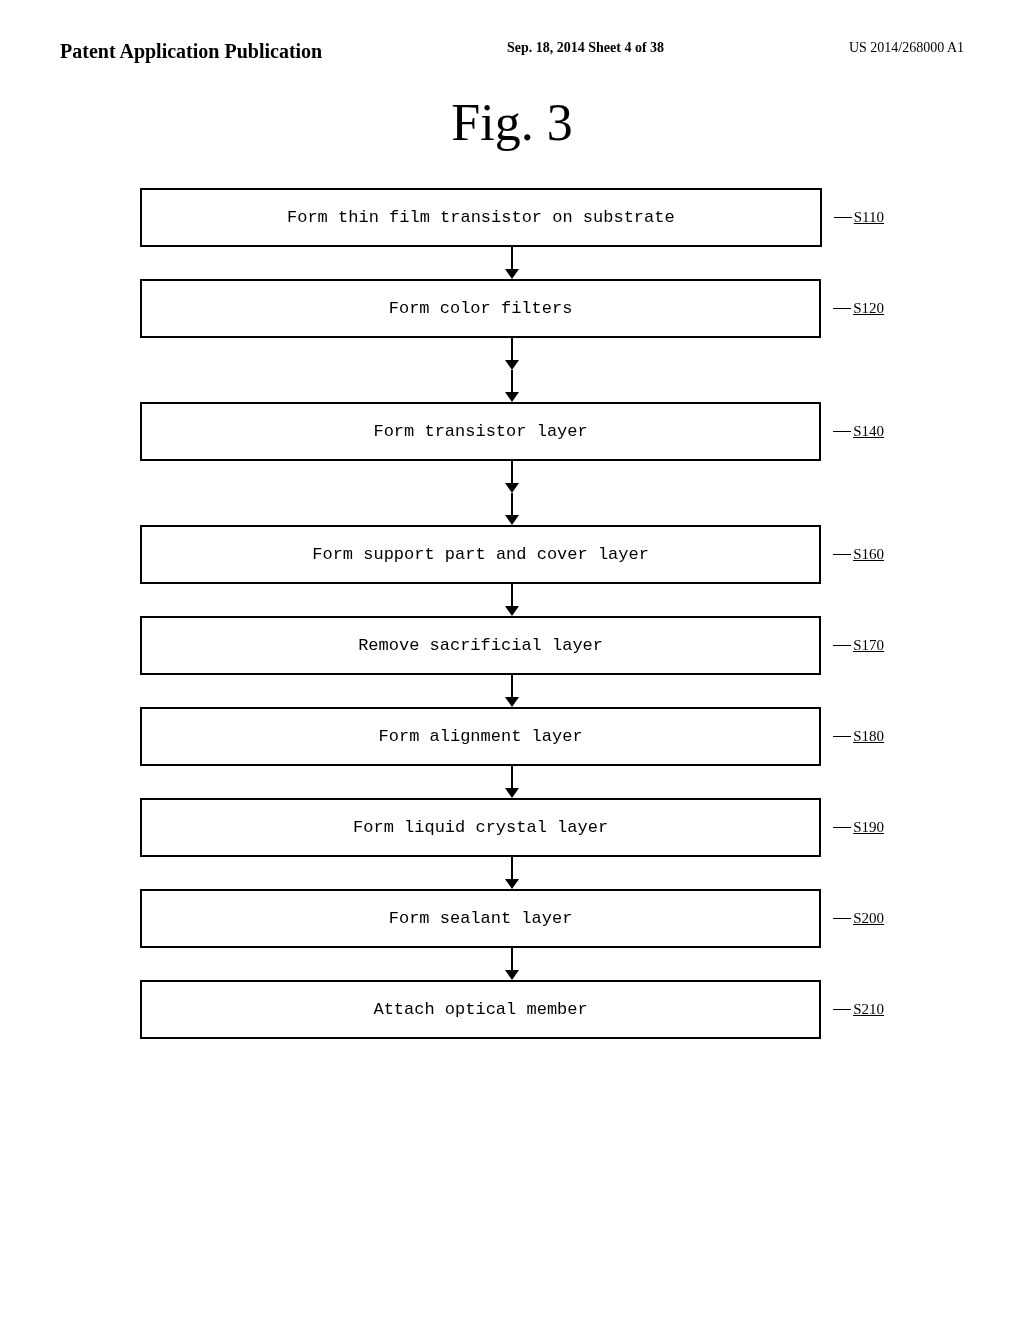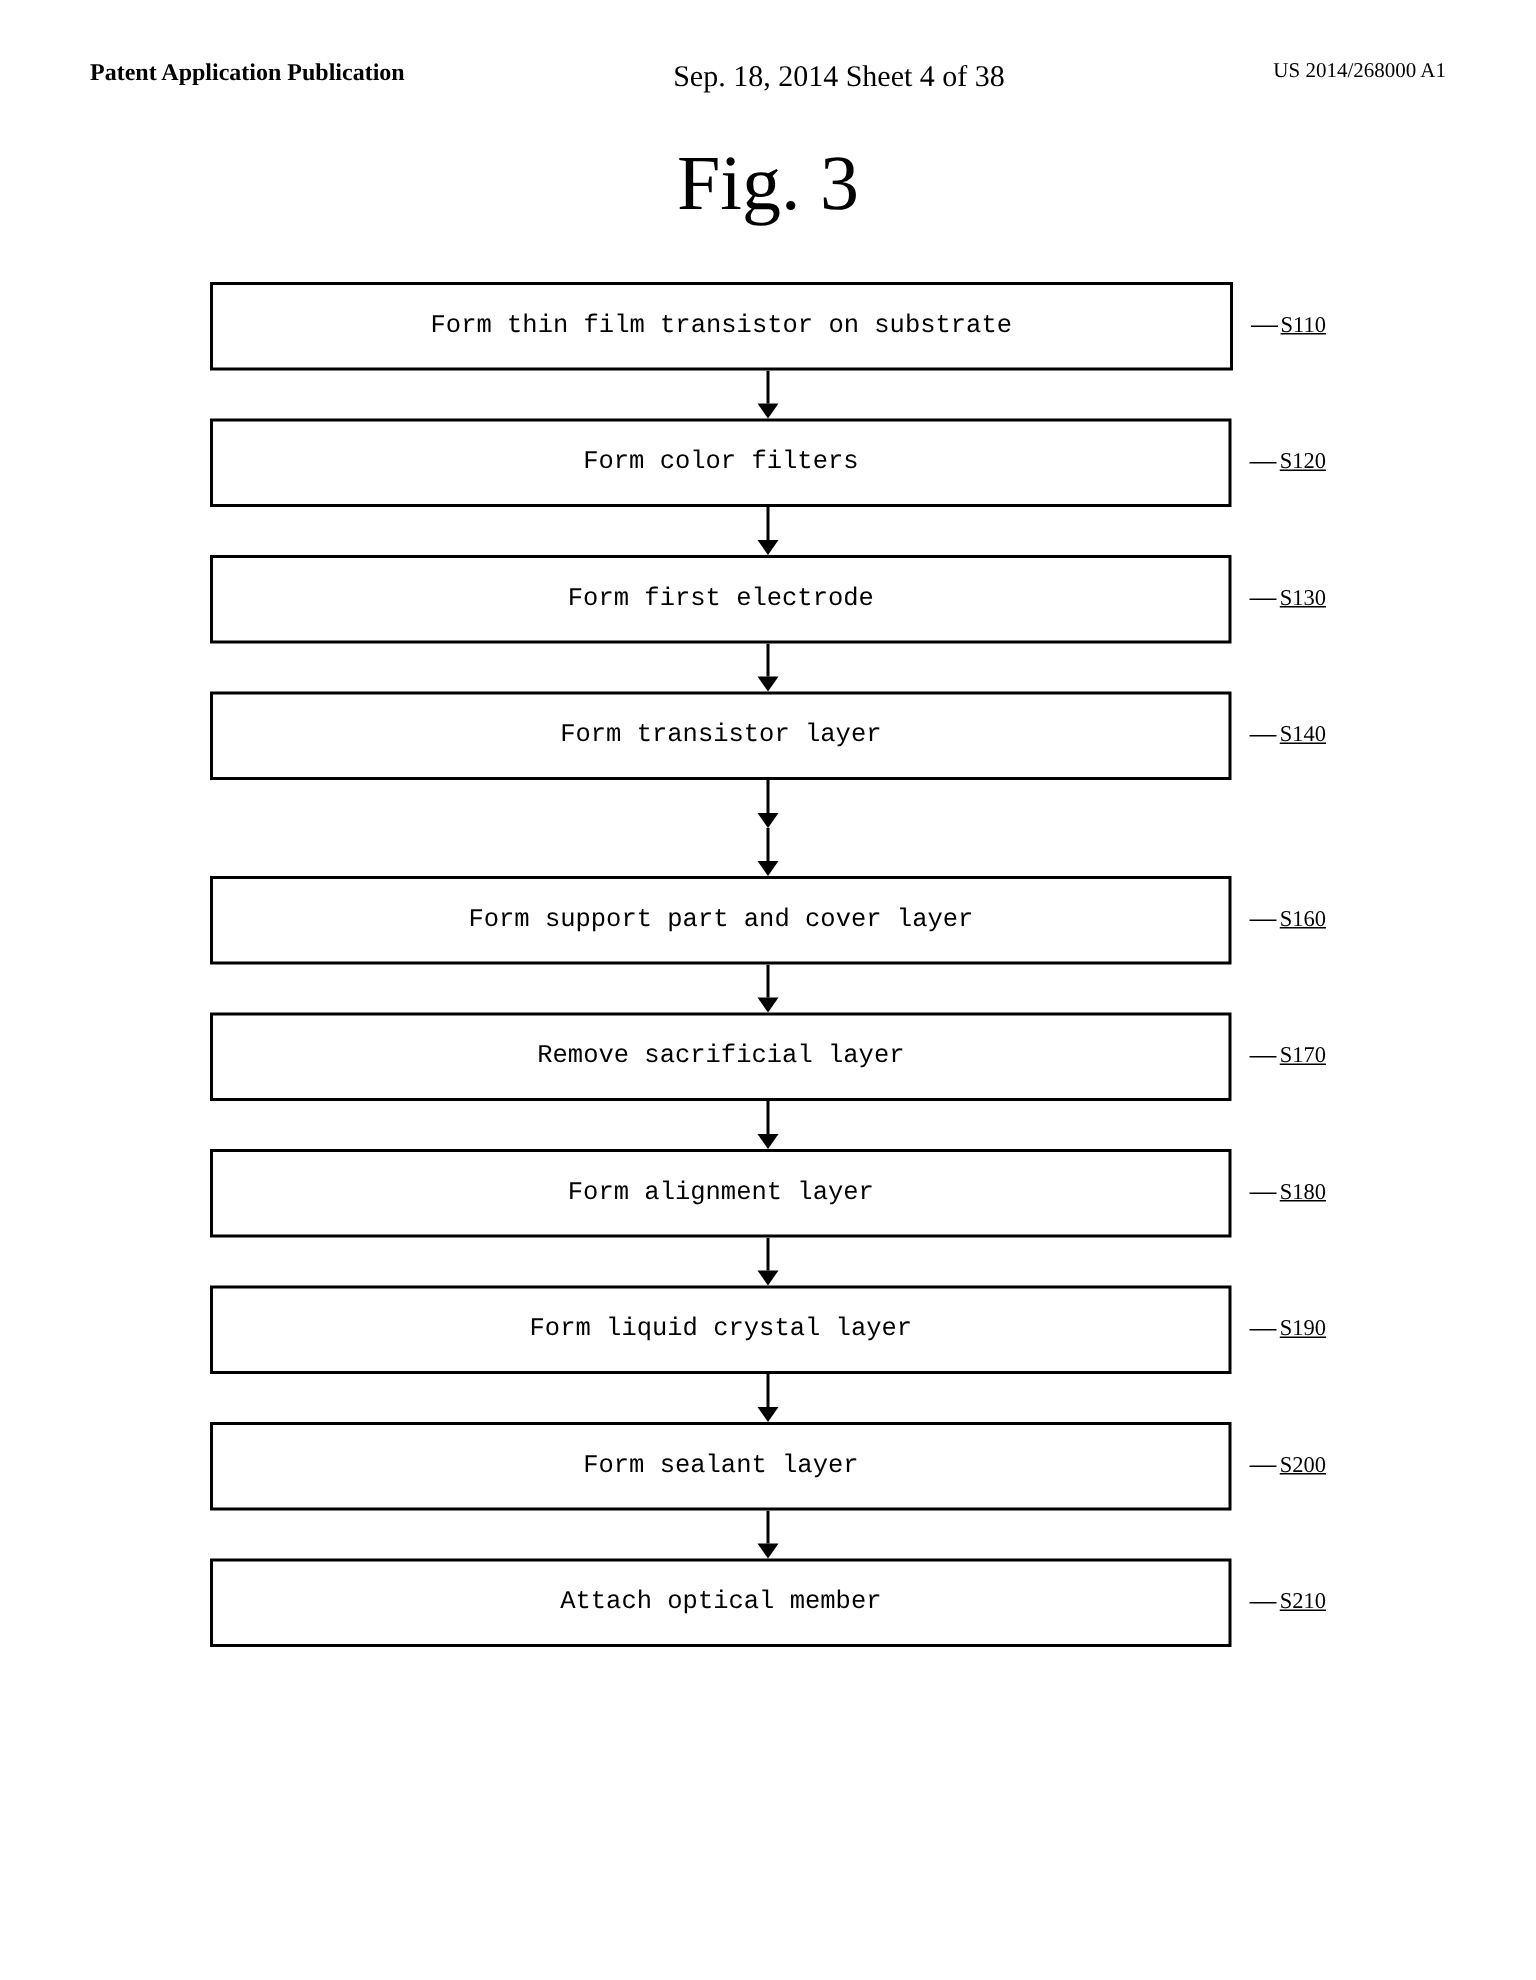--- a/index.html
+++ b/index.html
@@ -21,26 +21,27 @@
     .header {
       display: flex;
       justify-content: space-between;
       align-items: flex-start;
       margin-bottom: 30px;
       font-size: 14px;
     }
 
     .header-left {
       font-weight: normal;
-      font-size: 16px;
+      font-size: 20px;
     }
 
     .header-center {
       text-align: right;
-      font-size: 20px;
+      font-size: 14px;
+      font-weight: bold;
     }
 
     .header-right {
       font-size: 14px;
     }
 
     .figure-title {
       text-align: center;
       font-size: 52px;
       font-weight: normal;
@@ -148,24 +149,20 @@
       <div class="flow-item">
         <div class="flow-box">Form color filters</div>
         <div class="flow-label">S120</div>
       </div>
       <div class="arrow-container">
         <div class="arrow">
           <div class="arrow-line"></div>
           <div class="arrow-head"></div>
         </div>
       </div>
-      <div class="flow-item">
-        <div class="flow-box">Form first electrode</div>
-        <div class="flow-label">S130</div>
-      </div>
       <div class="arrow-container">
         <div class="arrow">
           <div class="arrow-line"></div>
           <div class="arrow-head"></div>
         </div>
       </div>
       <div class="flow-item">
         <div class="flow-box">Form transistor layer</div>
         <div class="flow-label">S140</div>
       </div>

